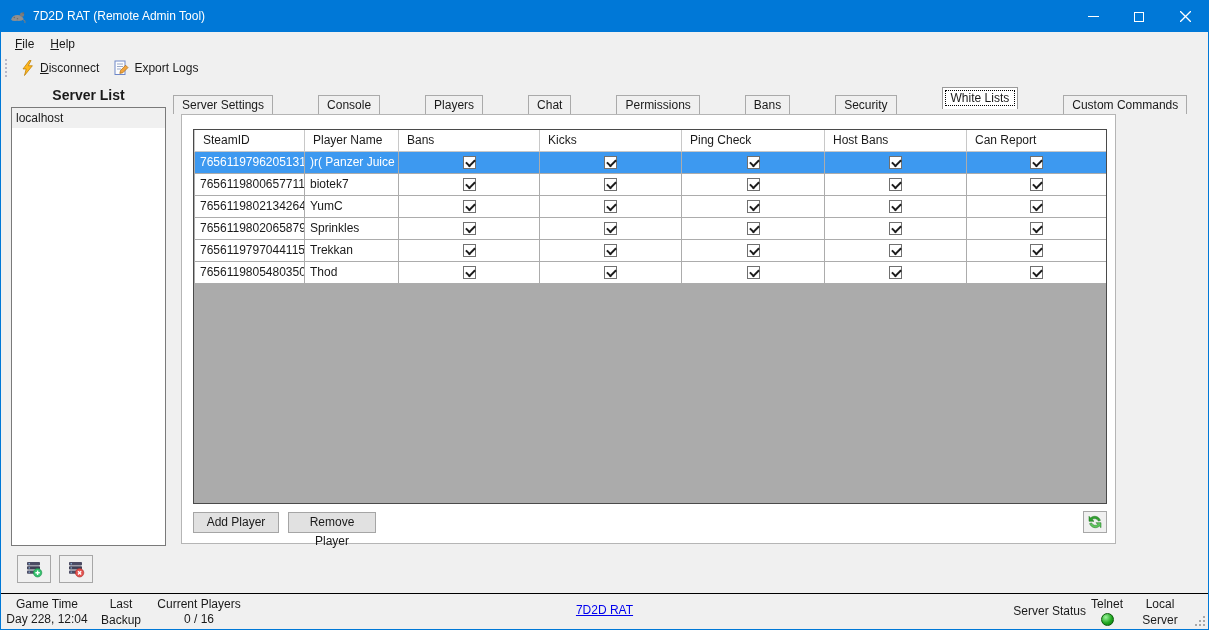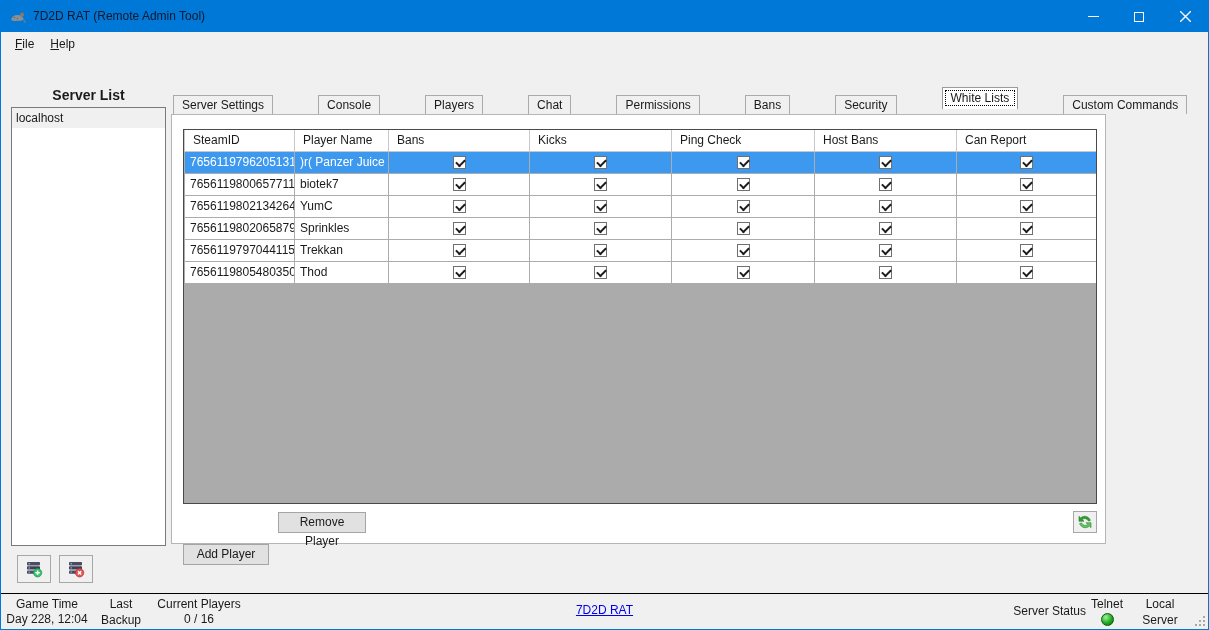--- a/index.html
+++ b/index.html
@@ -4,21 +4,21 @@
 <style>
   * { box-sizing: border-box; margin: 0; padding: 0; }
   html,body { width:1209px; height:630px; }
   body { font-family: "Liberation Sans","DejaVu Sans",sans-serif; font-size:12px; color:#1a1a1a; background:#fff; }
 
   .window { position:relative; width:1209px; height:630px; border:1px solid #0078D7; background:#f0f0f0; overflow:hidden; }
 
   
   .titlebar { position:absolute; left:0; top:0; right:0; height:31px; background:#0078D7; color:#fff; }
   .app-icon { position:absolute; left:8px; top:7px; width:17px; height:17px; }
-  .title-text { position:absolute; left:32px; top:0; line-height:31px; font-size:12px; color:#0f172a; }
+  .title-text { position:absolute; left:32px; top:0; line-height:31px; font-size:12px; color:#ffffff; }
   .win-controls { position:absolute; right:0; top:0; height:31px; display:flex; }
   .win-btn { width:46px; height:31px; display:flex; align-items:center; justify-content:center; }
   .glyph-min { width:11px; height:1px; background:#fff; }
   .glyph-max { width:10px; height:10px; border:1px solid #fff; }
 
   
   .menubar { position:absolute; left:0; top:31px; right:0; height:23px; background:#f0f0f0; display:flex; align-items:center; padding-left:6px; }
   .menu-item { padding:3px 8px; }
 
   
@@ -32,34 +32,34 @@
   .server-listbox { position:absolute; left:10px; top:106px; width:155px; height:439px; background:#fff; border:1px solid #7a7a7a; overflow:hidden; }
   .list-item { height:20px; line-height:20px; padding-left:4px; background:#f0f0f0; }
 
   .icon-btn { position:absolute; top:554px; width:34px; height:28px; background:#f0f0f0; border:1px solid #a7a7a7; display:flex; align-items:center; justify-content:center; }
   #add-server-btn { left:16px; } #remove-server-btn { left:58px; }
 
   
   .tab-strip { position:absolute; left:172px; top:92px; height:22px; display:flex; align-items:flex-end; z-index:2;gap:44px; }
   .tab { height:19px; line-height:18px; padding:0 8px; background:#f0f0f0; border:1px solid #aaa; border-bottom:none; margin-bottom:1px; margin-right:1px; white-space:nowrap; }
   .tab.selected { height:22px; line-height:20px; margin-bottom:6px; background:#fff; border:1px solid #9a9a9a; border-bottom:none; outline:1px dotted #000; outline-offset:-4px; position:relative; z-index:3; }
-  .tab-pane { position:absolute; left:170px; top:113px; width:935px; height:430px; background:#fff; border:1px solid #b5b5b5; z-index:1; }
+  .tab-pane { position:absolute; left:180px; top:113px; width:935px; height:430px; background:#fff; border:1px solid #b5b5b5; z-index:1; }
 
   
   .grid-wrap { position:absolute; left:11px; top:14px; width:914px; height:375px; background:#ABABAB; border:1px solid #4a4a4a; overflow:hidden; }
   table.grid { border-collapse:collapse; table-layout:fixed; width:912px; background:#ABABAB; }
   .grid th { background:#fff; font-weight:normal; text-align:left; height:21px; padding:0 0 0 8px; border:1px solid #c8c8c8; border-top:none; white-space:nowrap; overflow:hidden; }
   .grid td { background:#fff; height:22px; padding:0 0 0 5px; border:1px solid #acacac; white-space:nowrap; overflow:hidden; }
   .grid td.chk-cell { text-align:center; padding:0; vertical-align:middle; }
   .grid tr.selected td { background:#3D99F0; color:#fff; }
   .checkbox { display:inline-block; width:13px; height:13px; background:#fff; border:1px solid #707070; position:relative; vertical-align:middle; }
   .checkbox.checked::after { content:""; position:absolute; left:2px; top:2px; width:7px; height:4px; border-left:2px solid #1c1c1c; border-bottom:2px solid #1c1c1c; transform:rotate(-45deg); }
 
   .win-button { position:absolute; top:397px; height:21px; background:#e1e1e1; border:1px solid #a5a5a5; font-size:12px; text-align:center; line-height:19px; padding:0 10px; }
-  #add-player-btn { left:11px; width:86px;margin-top:32px; }
+  #add-player-btn { left:11px; width:86px; }
   #remove-player-btn { left:106px; width:88px; }
   .refresh-btn { position:absolute; left:901px; top:396px; width:24px; height:22px; background:#f0f0f0; border:1px solid #a7a7a7; display:flex; align-items:center; justify-content:center; }
 
   
   .statusbar { position:absolute; left:0; bottom:0; right:0; height:36px; background:#f0f0f0; border-top:1px solid #000000; }
   .stat { position:absolute; top:2px; text-align:center; }
   .stat-label { line-height:16px; }
   .stat-value { line-height:15px; }
   #stat-game-time { left:4px; width:84px; }
   #stat-last-backup { left:88px; width:64px; }
@@ -103,20 +103,39 @@
           </svg>
       </div>
     </div>
   </div>
 
   <div class="menubar">
       <div class="menu-item"><u>F</u>ile</div>
       <div class="menu-item"><u>H</u>elp</div>
     </div>
 
+  <div class="toolbar">
+    <span class="toolbar-grip"></span>
+    <div class="tool-btn">
+      <svg width="15" height="16" viewBox="0 0 16 16">
+        <path d="M10 0 L3.2 9 H6.6 L4.8 16 L13.2 5.6 H8.8 L11.8 0 Z" fill="#FFB81E" stroke="#BE7D00" stroke-width="0.8"></path>
+      </svg>
+      <span><u>D</u>isconnect</span>
+    </div>
+    <div class="tool-btn">
+      <svg width="16" height="16" viewBox="0 0 16 16">
+        <rect x="2" y="1" width="10" height="13.5" fill="#fdfdfd" stroke="#6e87c8" stroke-width="1"></rect>
+        <line x1="4" y1="4" x2="10" y2="4" stroke="#9aa8c8"></line>
+          <line x1="4" y1="6.5" x2="10" y2="6.5" stroke="#9aa8c8"></line>
+          <line x1="4" y1="9" x2="8" y2="9" stroke="#9aa8c8"></line>
+        <path d="M7.5 10.5 L12.6 5.2 L15 7.6 L9.8 12.8 L6.8 13.4 Z" fill="#F2A43C" stroke="#A86A14" stroke-width="0.7"></path>
+      </svg>
+      <span>Export Logs</span>
+    </div>
+  </div>
 
   <div class="server-list-title">Server List</div>
   <div class="server-listbox">
       <div class="list-item">localhost</div>
     </div>
 
   <div class="icon-btn" id="add-server-btn">
     <svg width="18" height="17" viewBox="0 0 18 17">
       <rect x="2" y="1" width="13" height="3.4" rx="0.8" fill="#4b4b63"></rect>
         <rect x="2" y="5.2" width="13" height="3.4" rx="0.8" fill="#3f3f55"></rect>

